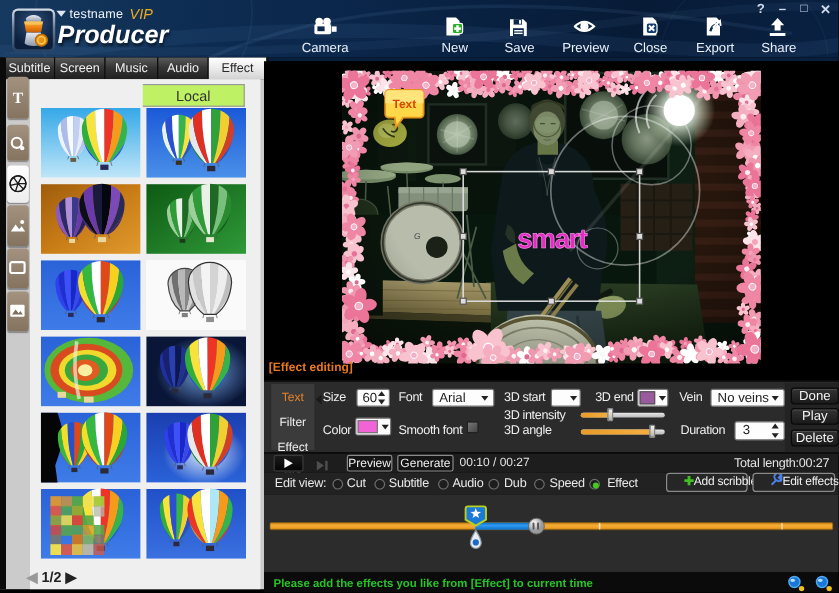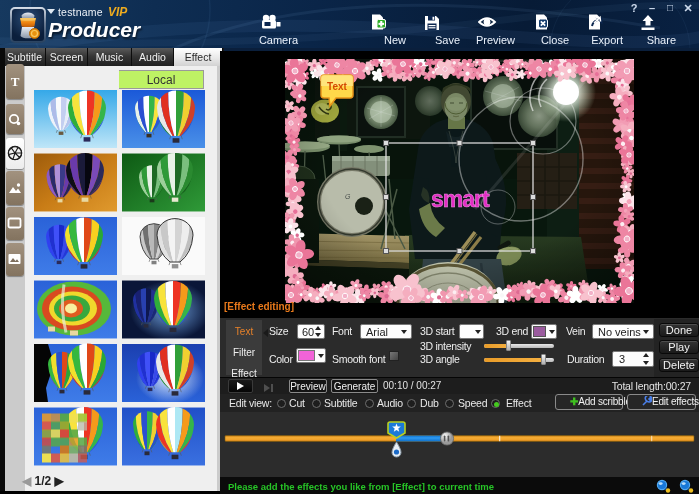--- a/index.html
+++ b/index.html
@@ -8,24 +8,24 @@
 .abs{position:absolute}
 
 #titlebar{left:0;top:0;width:699px;height:48px;
  background:linear-gradient(100deg,#16395f 0%,#0e2d52 22%,#0a2548 45%,#071b36 75%,#092142 100%)}
 #logobox{left:10px;top:7px;width:36px;height:36px;border-radius:5px;
  background:linear-gradient(180deg,#d7dfe9,#6b7c93 45%,#27415f);padding:2px}
 #logoin{width:32px;height:32px;border-radius:3px;background:radial-gradient(circle at 50% 30%,#2c4e78,#0b1f3c 75%)}
 .ttx{color:#fff}
 #tri{left:47px;top:9px;width:0;height:0;border-left:4px solid transparent;border-right:4px solid transparent;border-top:5px solid #dfe8f2}
 #testname{left:58px;top:6px;font-size:10.5px;font-weight:normal;color:#eef3f9;letter-spacing:.2px}
-#vip{left:108px;top:5px;font-size:12px;font-weight:bold;font-style:italic;color:#efac1f}
+#vip{left:108px;top:5px;font-size:12px;font-weight:normal;font-style:italic;color:#efac1f}
 #prodname{left:48px;top:18px;font-size:21px;font-weight:bold;font-style:italic;color:#fff;text-shadow:1px 2px 2px rgba(0,0,0,.55);letter-spacing:0px}
 .wbtn{top:2px;font-size:11px;font-weight:bold;color:#cddaec;width:16px;text-align:center}
-.tbitem{top:14px;width:54px;text-align:right;color:#eaf1fb;font-size:11px}
+.tbitem{top:14px;width:54px;text-align:center;color:#eaf1fb;font-size:11px}
 .tbitem svg{display:block;margin:0 auto 3px auto}
 
 #tabrow{left:0;top:48px;width:224px;height:18px;background:#18181a}
 .tab{position:absolute;top:0;height:18px;background:linear-gradient(180deg,#5a5a5a,#363636 45%,#202020);
  color:#f0f0f0;font-size:10.5px;text-align:center;line-height:18px;border-right:1px solid #0c0c0c}
 .tab.sel{background:linear-gradient(180deg,#ffffff,#e9e9e9 55%,#d2d2d2);color:#2a2a2a}
 
 #leftpanel{left:0;top:66px;width:220px;height:425px;background:#cbcbcb}
 #lpblack{left:0;top:48px;width:5px;height:443px;background:#0a0a0a}
 #lpcontent{left:25px;top:66px;width:192px;height:425px;background:#efefef}

